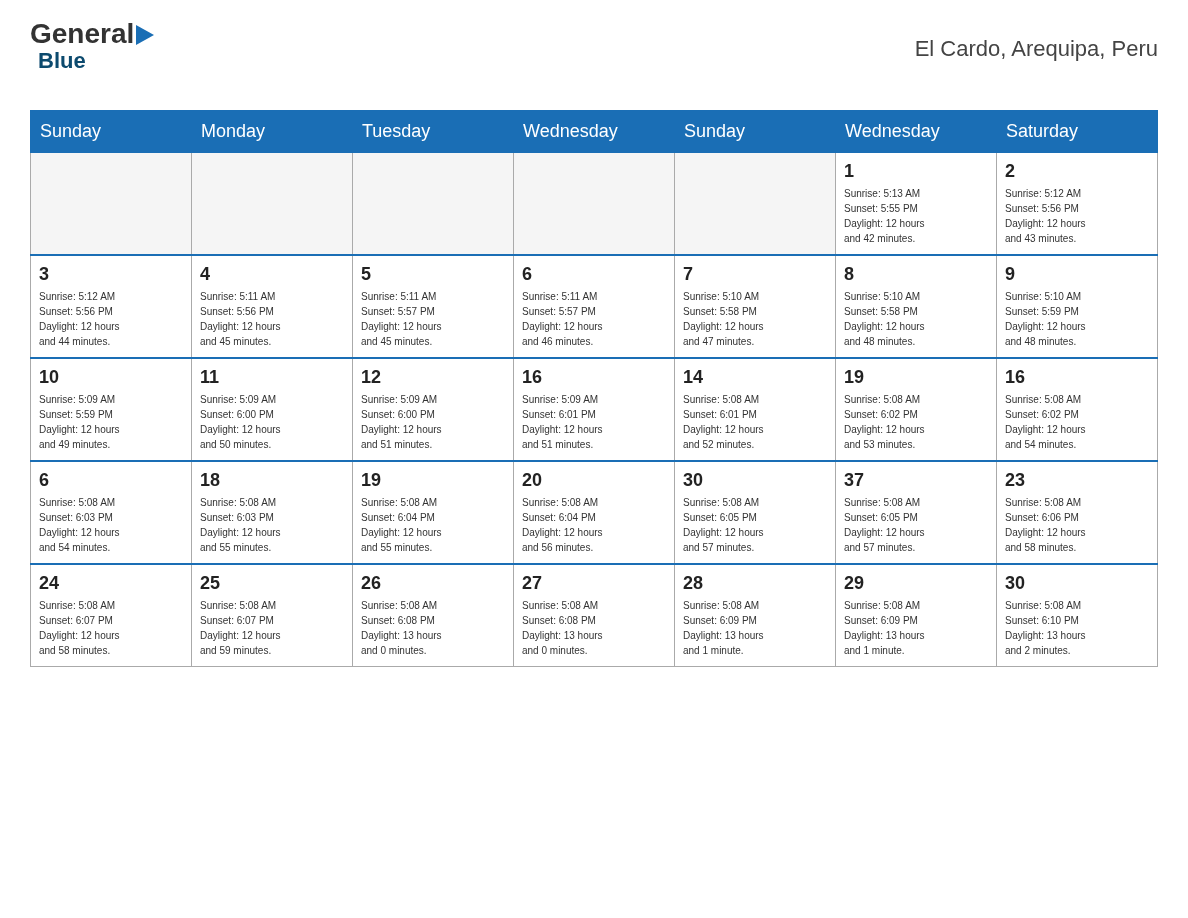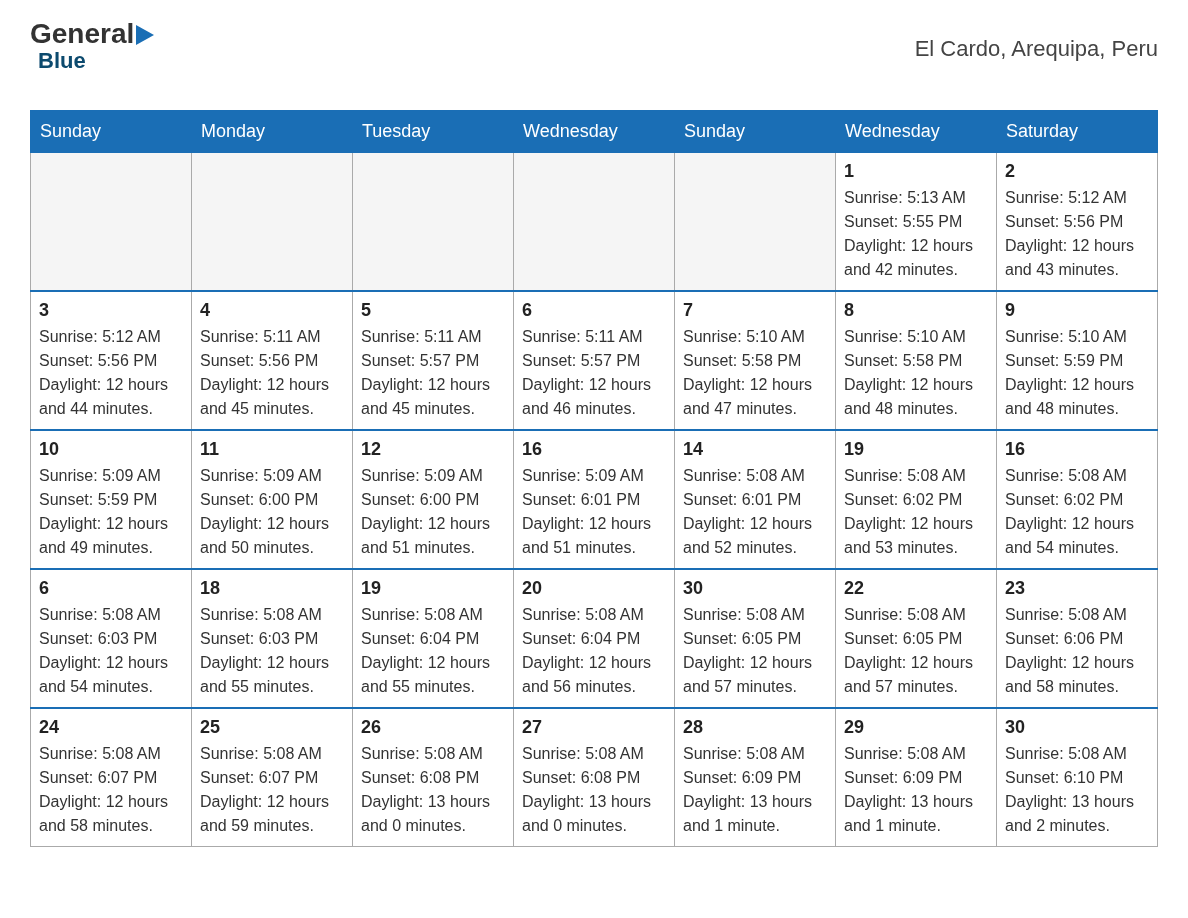--- a/index.html
+++ b/index.html
@@ -76,21 +76,21 @@
       background: #f5f5f5;
     }
     .day-number {
       font-size: 18px;
       font-weight: bold;
       color: #222;
       display: block;
       margin-bottom: 4px;
     }
     .day-info {
-      font-size: 16px;
+      font-size: 10px;
       color: #333;
       line-height: 1.5;
     }
     .row-divider td {
       border-top: 2px solid #1a6eb5;
     }
   </style>
 </head>
 <body>
 
@@ -213,21 +213,21 @@
         </td>
         <td>
           <span class="day-number">20</span>
           <div class="day-info">Sunrise: 5:08 AM<br>Sunset: 6:04 PM<br>Daylight: 12 hours<br>and 56 minutes.</div>
         </td>
         <td>
           <span class="day-number">30</span>
           <div class="day-info">Sunrise: 5:08 AM<br>Sunset: 6:05 PM<br>Daylight: 12 hours<br>and 57 minutes.</div>
         </td>
         <td>
-          <span class="day-number">22</span>
+          <span class="day-number">37</span>
           <div class="day-info">Sunrise: 5:08 AM<br>Sunset: 6:05 PM<br>Daylight: 12 hours<br>and 57 minutes.</div>
         </td>
         <td>
           <span class="day-number">23</span>
           <div class="day-info">Sunrise: 5:08 AM<br>Sunset: 6:06 PM<br>Daylight: 12 hours<br>and 58 minutes.</div>
         </td>
       </tr>
       <tr class="row-divider">
         <td>
           <span class="day-number">24</span>

